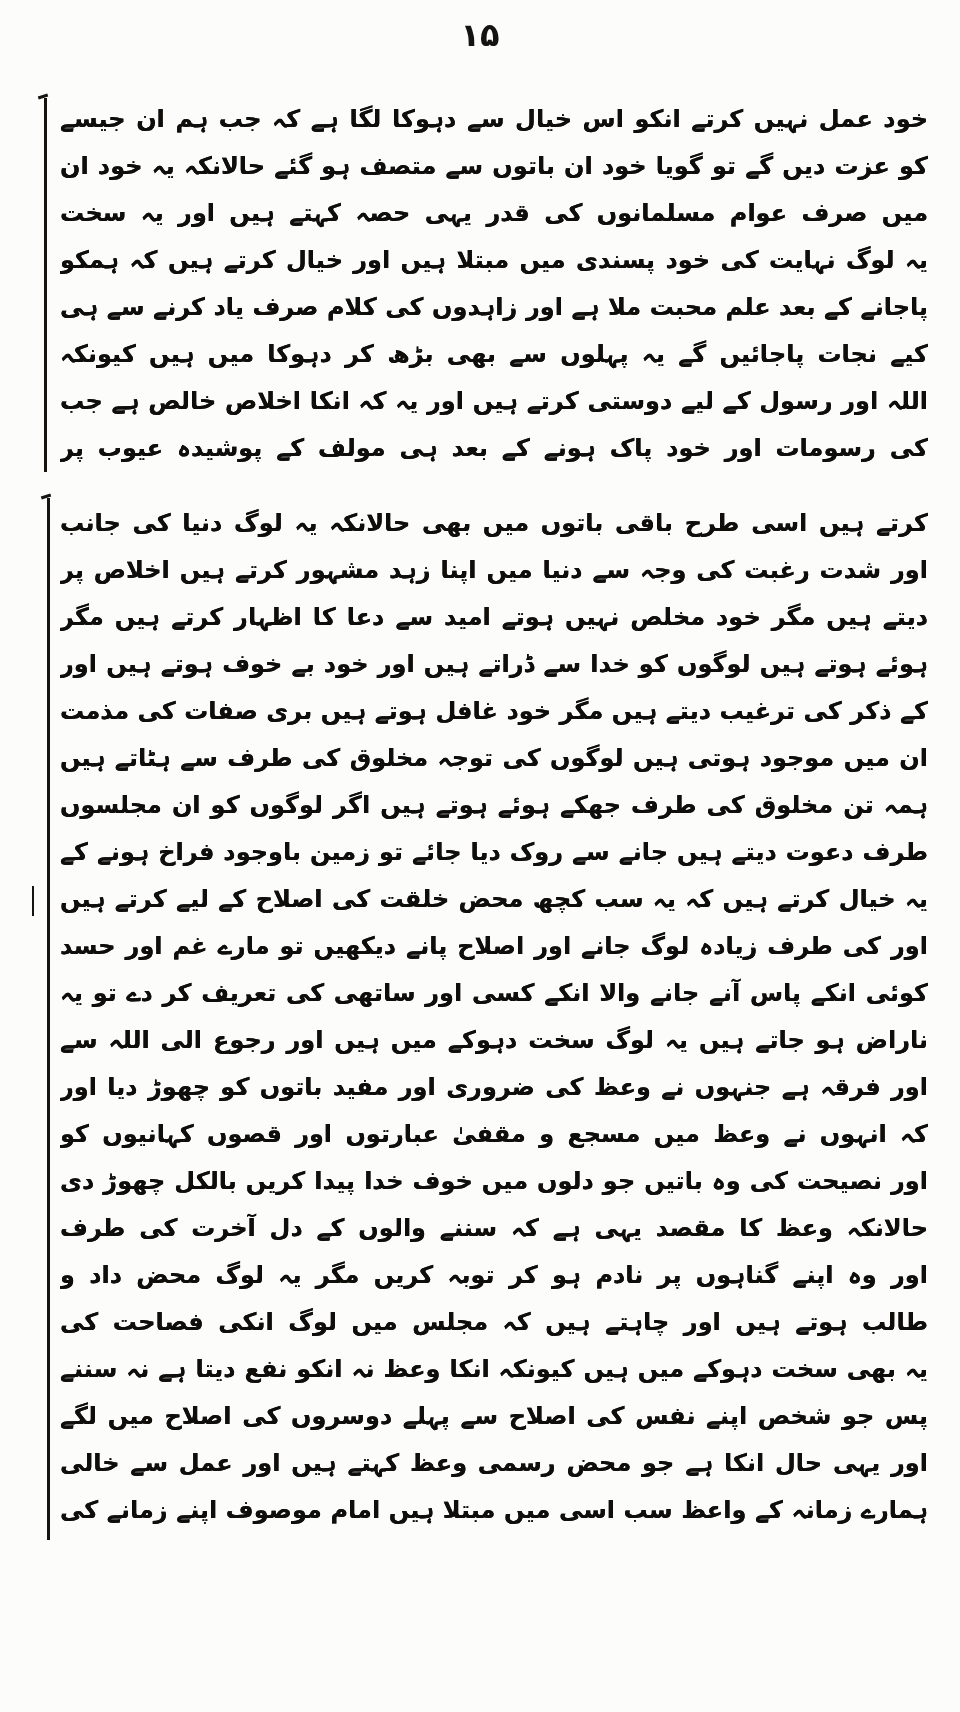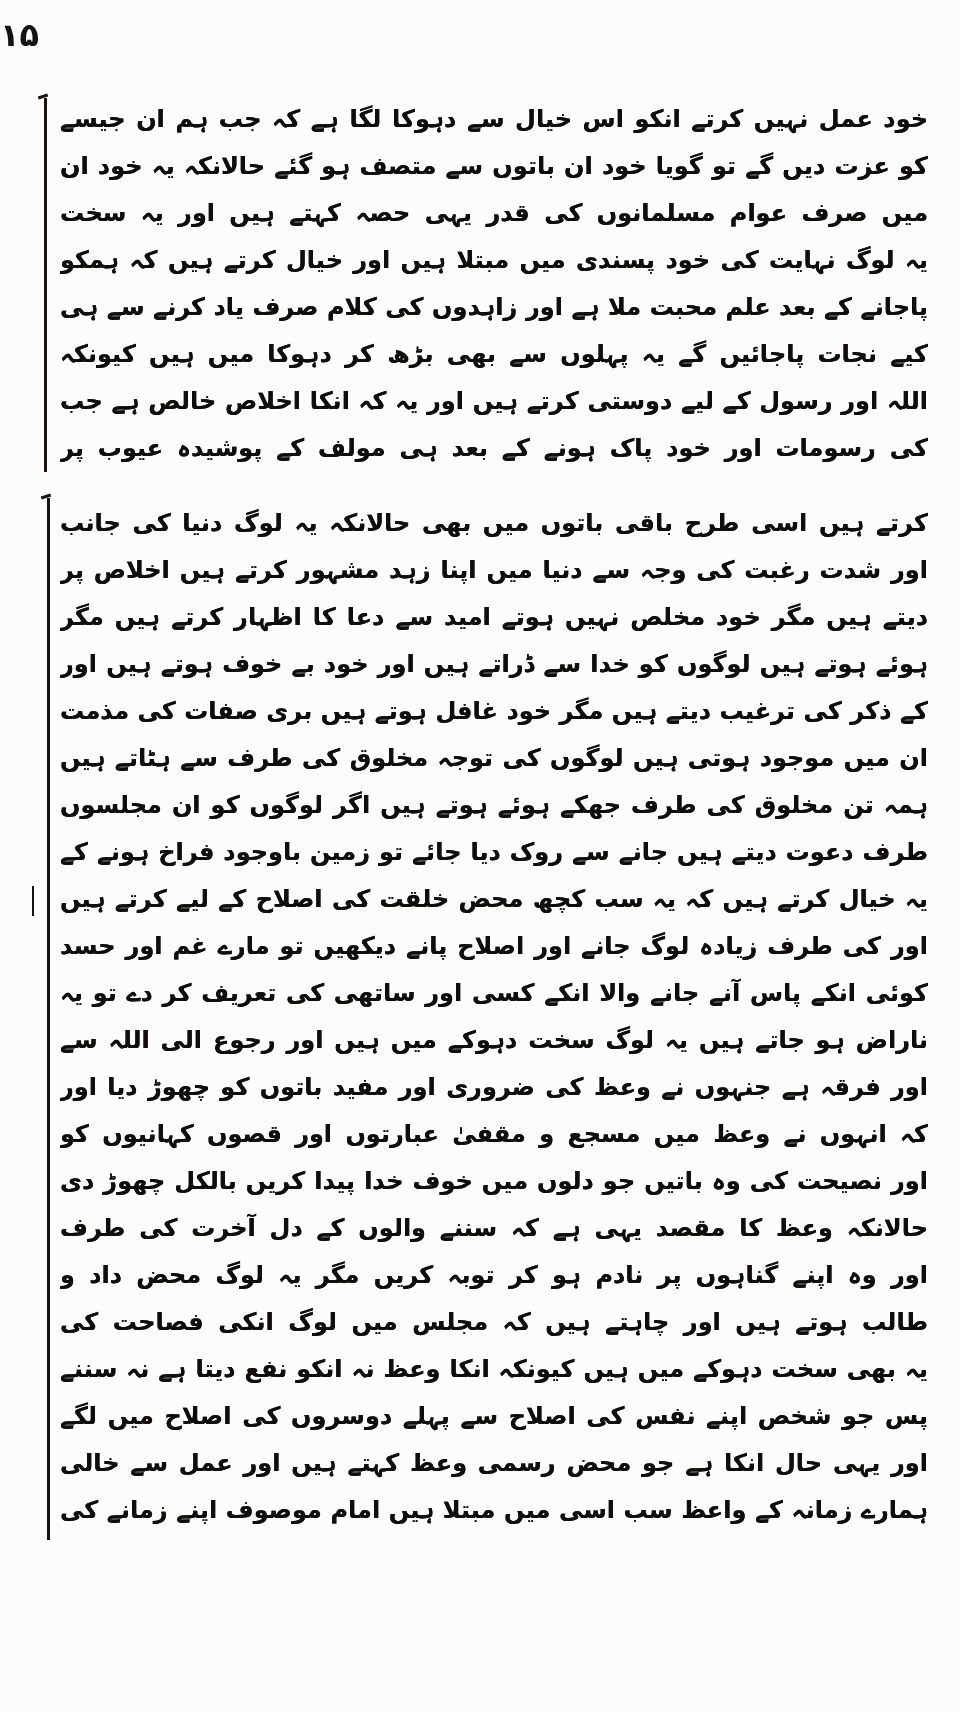--- a/index.html
+++ b/index.html
@@ -13,21 +13,21 @@
     background: #fcfcfa;
     font-family: "DejaVu Sans", sans-serif;
     overflow: hidden;
   }
   
   .page-number {
     position: absolute;
     top: 16px;
     left: 0;
     right: 0;
-    text-align: left;
+    text-align: center;
     font-size: 32px;
     font-weight: 700;
     color: #15130f;
   }
   
   .rule {
     position: absolute;
     width: 3px;
     background: #17140f;
   }

